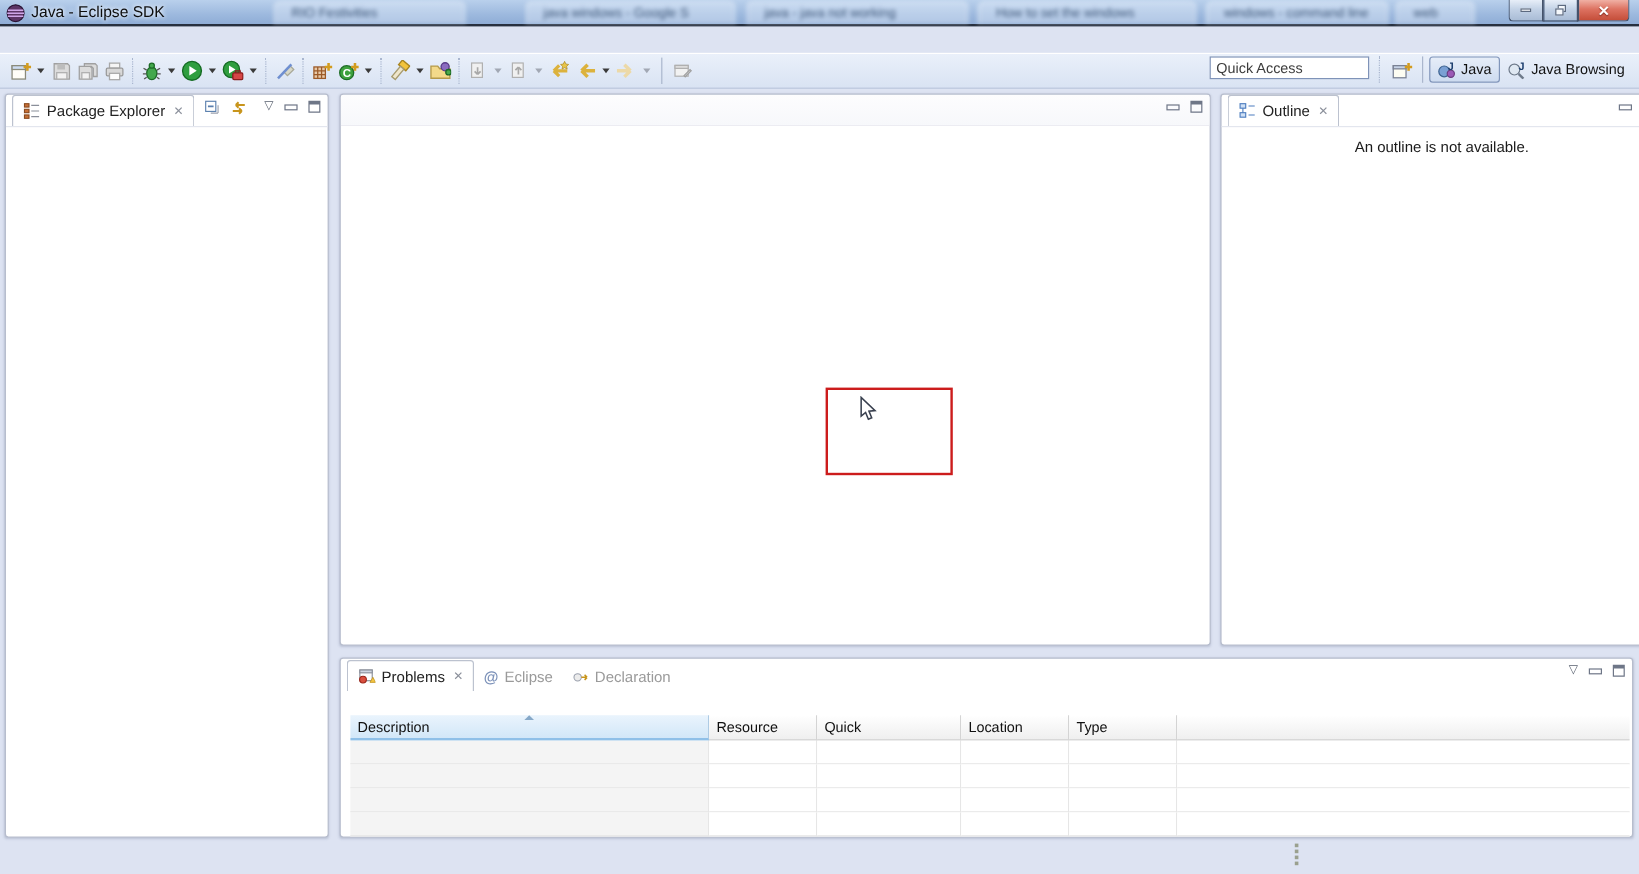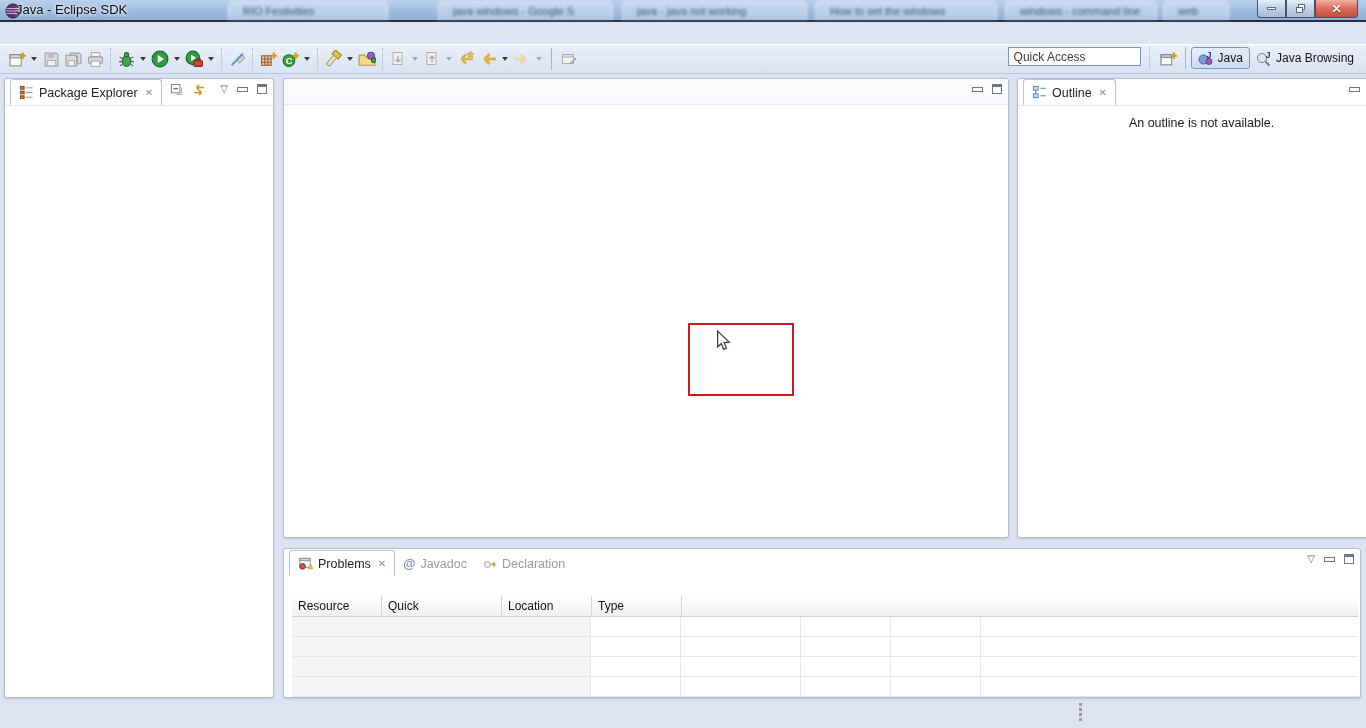--- a/index.html
+++ b/index.html
@@ -6,21 +6,21 @@
   html,body { width:1366px; height:728px; overflow:hidden; }
   body { font-family:"Liberation Sans", sans-serif; background:#dde3f2; font-size:12px; color:#1a1a1a; }
   #app { position:relative; width:1366px; height:728px; }
 
   
   .titlebar { position:absolute; left:0; top:0; width:1366px; height:22px;
     background:linear-gradient(#b9d0ec, #9db9de 60%, #8fadd6);
     border-bottom:2px solid #27303f; }
   .titlebar-inner { position:relative; width:100%; height:20px; display:flex; align-items:center; }
   .app-icon { position:absolute; left:5px; top:3px; width:16px; height:16px; }
-  .app-title { position:absolute; left:16px; top:2px; font-size:13px; color:#0d0d0d; text-shadow:0 0 4px #eaf2fc, 0 0 4px #eaf2fc; white-space:nowrap; }
+  .app-title { position:absolute; left:26px; top:2px; font-size:13px; color:#0d0d0d; text-shadow:0 0 4px #eaf2fc, 0 0 4px #eaf2fc; white-space:nowrap; }
   .ghost-tab { position:absolute; top:1px; height:19px; border-radius:5px 5px 0 0;
     background:rgba(235,243,252,.38); border:1px solid rgba(255,255,255,.55); border-bottom:none;
     filter:blur(1.6px); font-size:11px; color:rgba(36,62,98,.85); line-height:18px; padding:0 14px;
     overflow:hidden; white-space:nowrap; }
   .win-controls { position:absolute; right:8px; top:0; display:flex; }
   .win-btn { width:29px; height:18px; border:1px solid #45536b; border-top:none;
     background:linear-gradient(#e7eef8,#c3d2e6 45%,#a9bcd6); display:flex; align-items:center; justify-content:center; }
   .win-btn.first { border-radius:0 0 0 4px; }
   .win-btn.close { width:43px; border-radius:0 0 4px 0;
     background:linear-gradient(#f0b0a4,#dd7261 45%,#c44d39); }
@@ -373,38 +373,42 @@
           <rect x="2" y="2.5" width="11" height="9.5" fill="#fdfdfd" stroke="#8a8f9a"></rect>
           <rect x="2" y="2.5" width="11" height="2.5" fill="#cfd6e2" stroke="#8a8f9a"></rect>
           <circle cx="4.8" cy="11" r="3" fill="#d94f3f" stroke="#9c2418"></circle>
           <path d="M11 13.5l2.6-4.6 2.4 4.6z" fill="#f4c542" stroke="#b8860b" stroke-width=".6"></path>
         </svg>
         <span>Problems</span>
         <span class="tab-close">✕</span>
       </div>
       <div class="vtab">
         <span style="color:#7a90b8;font-weight:bold">@</span>
-        <span>Javadoc</span>
+        <span>Eclipse</span>
       </div>
       <div class="vtab">
         <svg width="14" height="14" viewBox="0 0 16 16">
           <circle cx="5" cy="8.5" r="3.5" fill="#ececec" stroke="#9aa0ad"></circle>
           <path d="M8.5 8.5H14M14 8.5l-2.4-2.4M14 8.5l-2.4 2.4" stroke="#c8951c" stroke-width="1.5" fill="none"></path>
         </svg>
         <span>Declaration</span>
       </div>
       <div class="view-tools">
         <span class="ico-vmenu">▽</span>
         <span class="ico-min"></span>
         <span class="ico-max"></span>
       </div>
     </div>
 
     <div class="ptable">
       <div class="phead">
+        <div class="pcell desc" style="width:299px">
+          <span class="sort-arrow"></span>
+          <span>Description</span>
+        </div>
         <div class="pcell" style="width:90px"><span>Resource</span></div>
         <div class="pcell" style="width:120px"><span>Quick</span></div>
         <div class="pcell" style="width:90px"><span>Location</span></div>
         <div class="pcell" style="width:90px"><span>Type</span></div>
         <div class="pcell" style="flex:1; border-right:none"></div>
       </div>
       <div class="prow">
         <div class="rcell desc" style="width:299px"></div>
           <div class="rcell" style="width:90px"></div>
           <div class="rcell" style="width:120px"></div>

